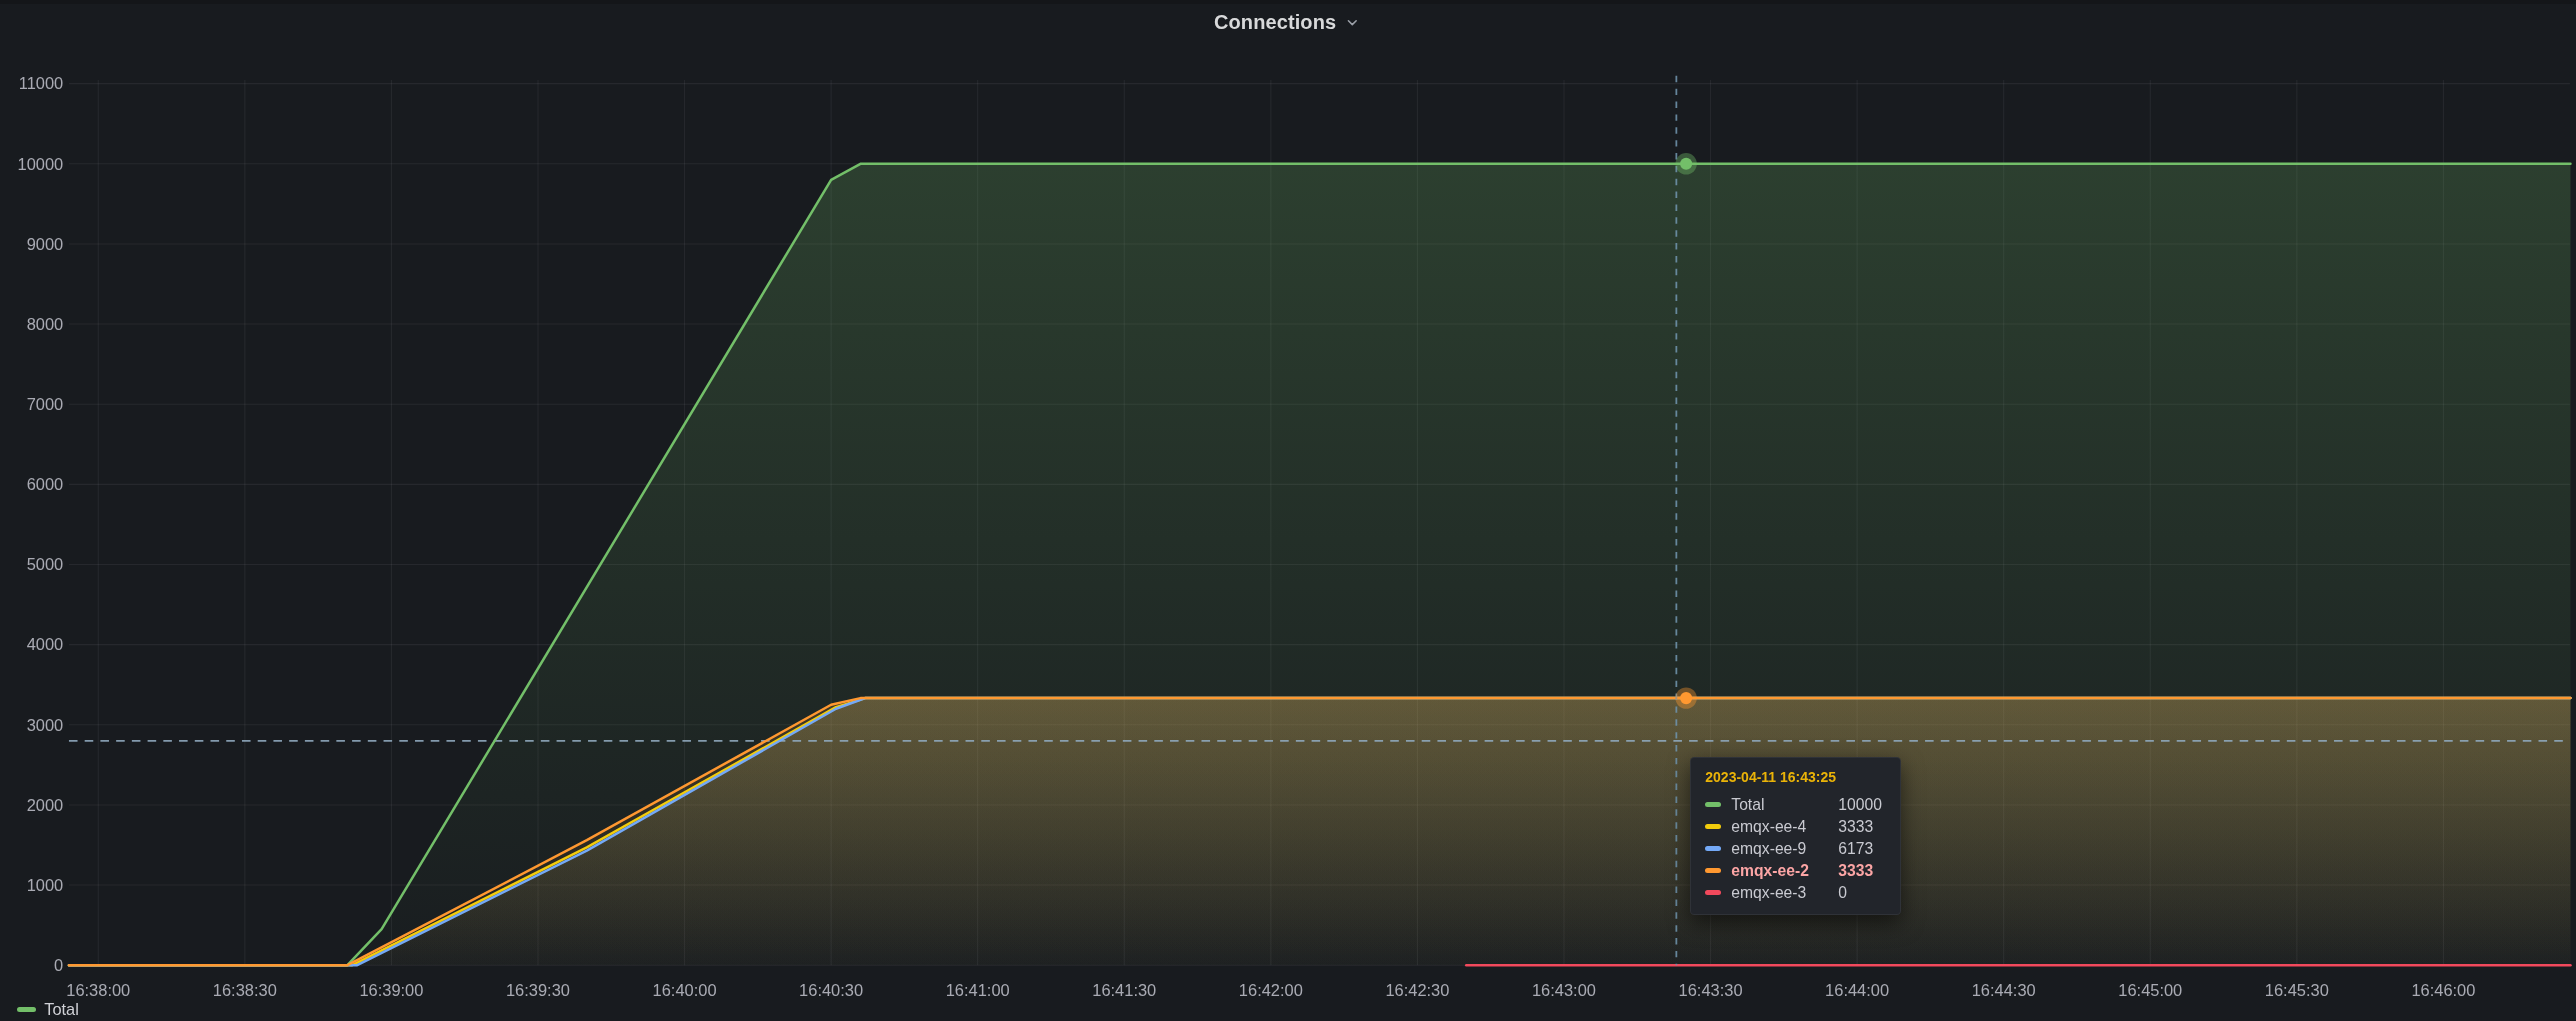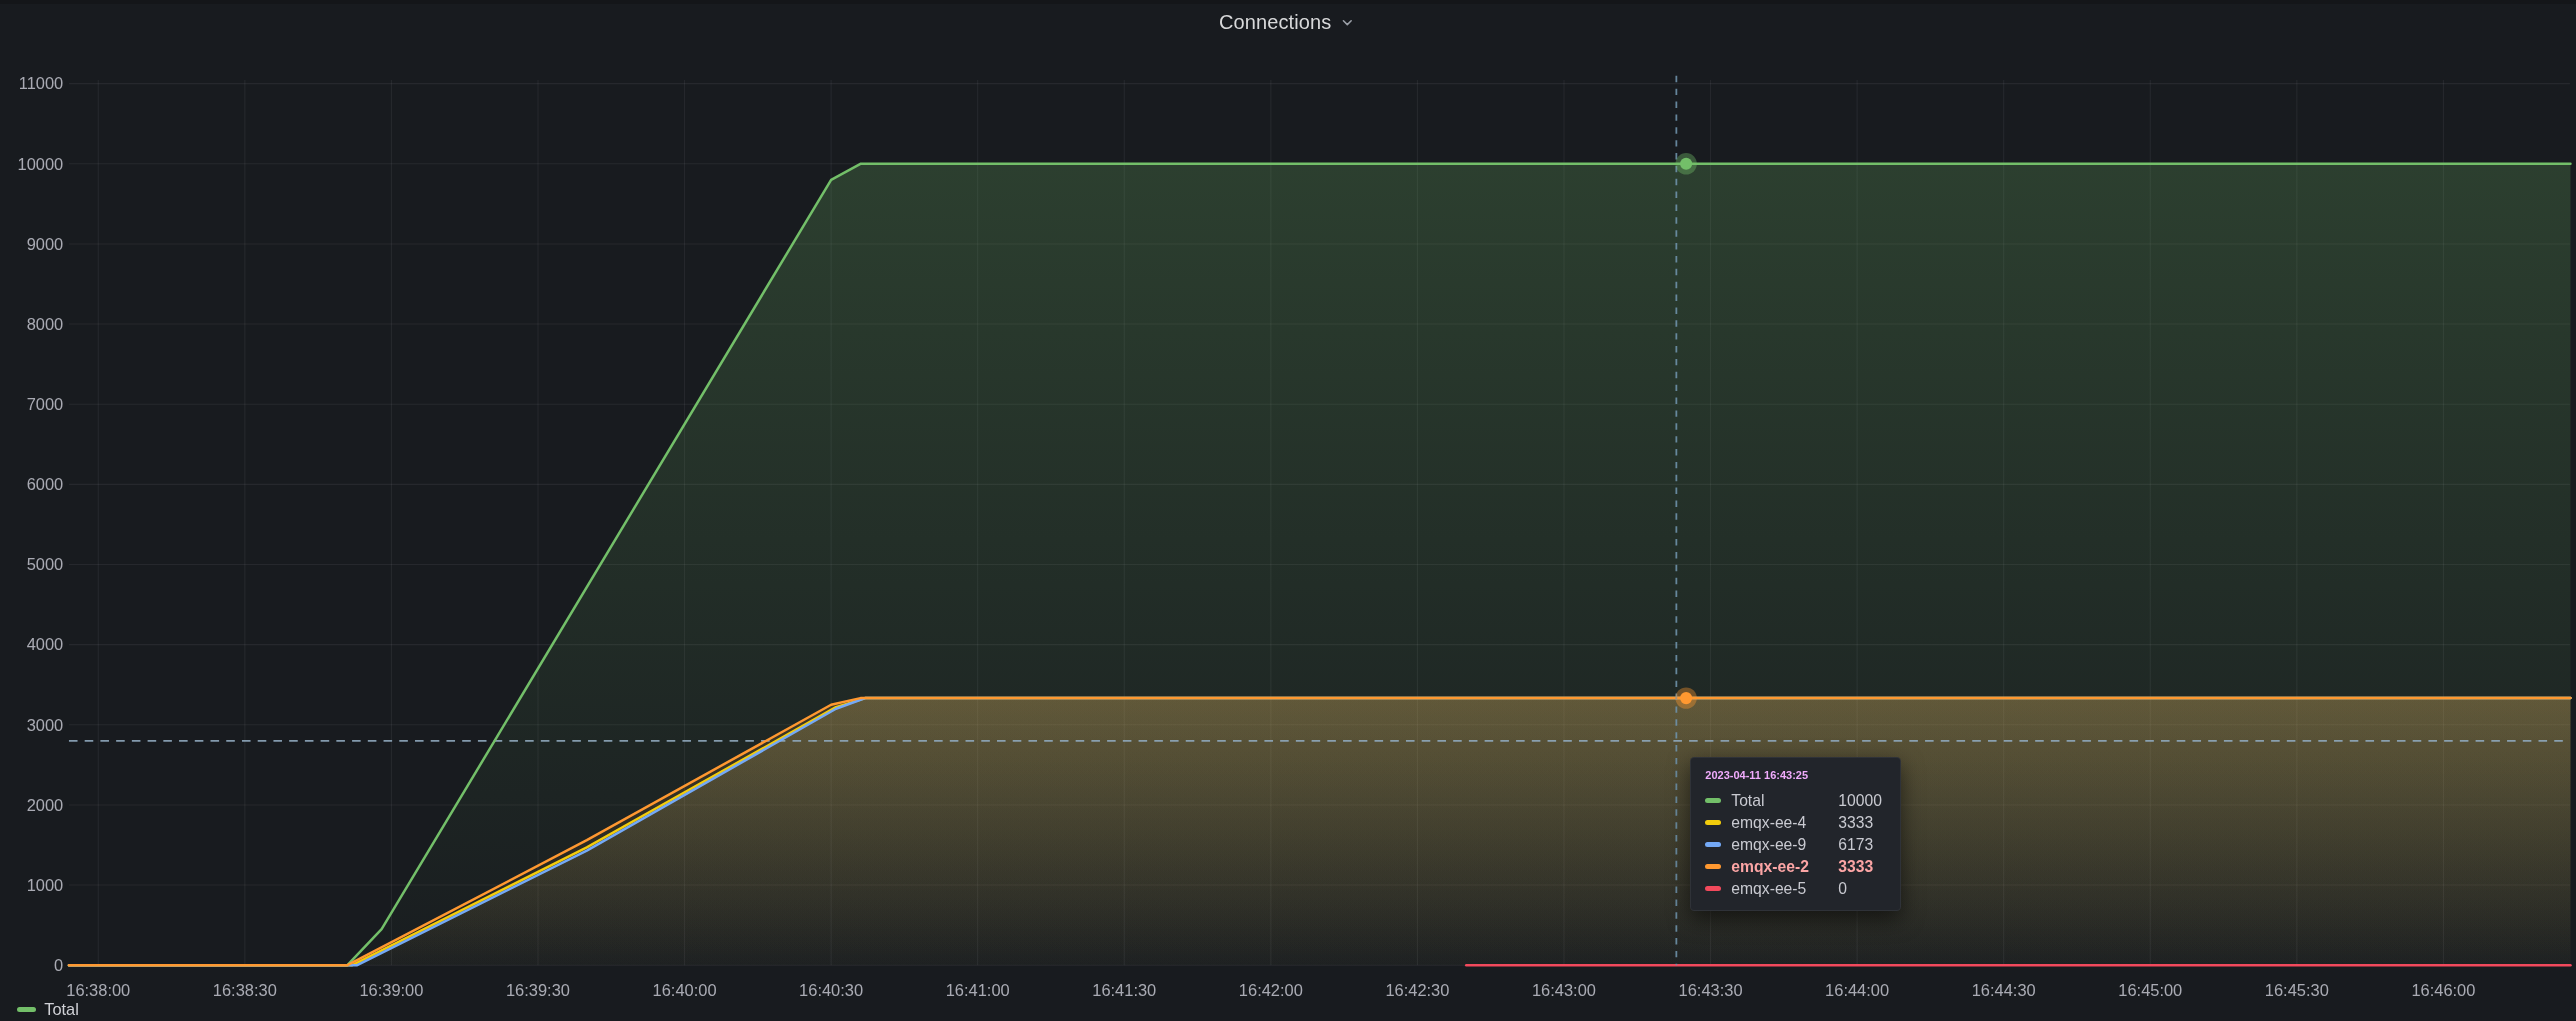--- a/index.html
+++ b/index.html
@@ -1,29 +1,29 @@
 <!DOCTYPE html>
 <html style="font-size:11.4px"><head>
 <meta charset="utf-8">
 <style>
   html,body{margin:0;padding:0;background:#181B1F;}
   body{width:2576px;height:1021px;overflow:hidden;position:relative;
        font-family:"Liberation Sans","DejaVu Sans",sans-serif;}
   .top-edge{position:absolute;top:0;left:0;width:100%;height:4.3px;background:#141619;}
   .panel-header{position:absolute;top:7.2px;left:0;width:100%;height:31px;
       display:flex;align-items:center;justify-content:center;gap:7.2px;cursor:pointer;z-index:5;}
-  .panel-title{color:#D8D9DA;font-size:20px;font-weight:400;letter-spacing:0.1px;}
+  .panel-title{color:#D8D9DA;font-size:20px;font-weight:700;letter-spacing:0.1px;}
   .chevron{width:18.6px;height:18.6px;}
   #chart{position:absolute;top:0;left:0;}
   .tick{font-family:"Liberation Sans","DejaVu Sans",sans-serif;font-size:23px;
         fill:rgba(201,203,212,0.82);}
   .tooltip{position:absolute;left:1690px;top:757px;width:180px;
       background:#22252B;border:0.7px solid rgba(204,204,220,0.08);border-radius:4.3px;
       box-shadow:0 7.2px 21.5px rgba(0,0,0,.55);padding:11.4px 14.3px 10px 14.3px;z-index:6;}
-  .tt-header{color:#f0abfc;font-size:11px;font-weight:700;margin-bottom:8.6px;white-space:nowrap;}
+  .tt-header{color:#eab308;font-size:14px;font-weight:700;margin-bottom:8.6px;white-space:nowrap;}
   .tt-row{display:grid;grid-template-columns:26px 107px auto;align-items:center;
       height:22px;color:#C9CAD1;font-size:15.7px;}
   .tt-row .swatch{width:15.7px;height:5px;border-radius:2.9px;}
   .tt-row.bold{color:#fca5a5;font-weight:700;}
   .tt-value{text-align:left;}
   .legend{position:absolute;left:17px;top:1000px;display:flex;align-items:center;gap:8.6px;
       cursor:pointer;z-index:5;}
   .legend .swatch{width:18.6px;height:5.7px;border-radius:2.9px;}
   .legend-label{color:#D0D1D6;font-size:16.4px;}
 </style>
@@ -158,21 +158,21 @@
     <span>emqx-ee-9</span>
     <span class="tt-value">6173</span>
   </div>
   <div class="tt-row bold">
     <span class="swatch" style="background: rgb(255, 152, 48);"></span>
     <span>emqx-ee-2</span>
     <span class="tt-value">3333</span>
   </div>
   <div class="tt-row">
     <span class="swatch" style="background: rgb(242, 73, 92);"></span>
-    <span>emqx-ee-5</span>
+    <span>emqx-ee-3</span>
     <span class="tt-value">0</span>
   </div>
 </div>
 
 <div class="legend">
   <span class="swatch" style="background: rgb(115, 191, 105);"></span>
   <span class="legend-label">Total</span>
 </div>
 
 

